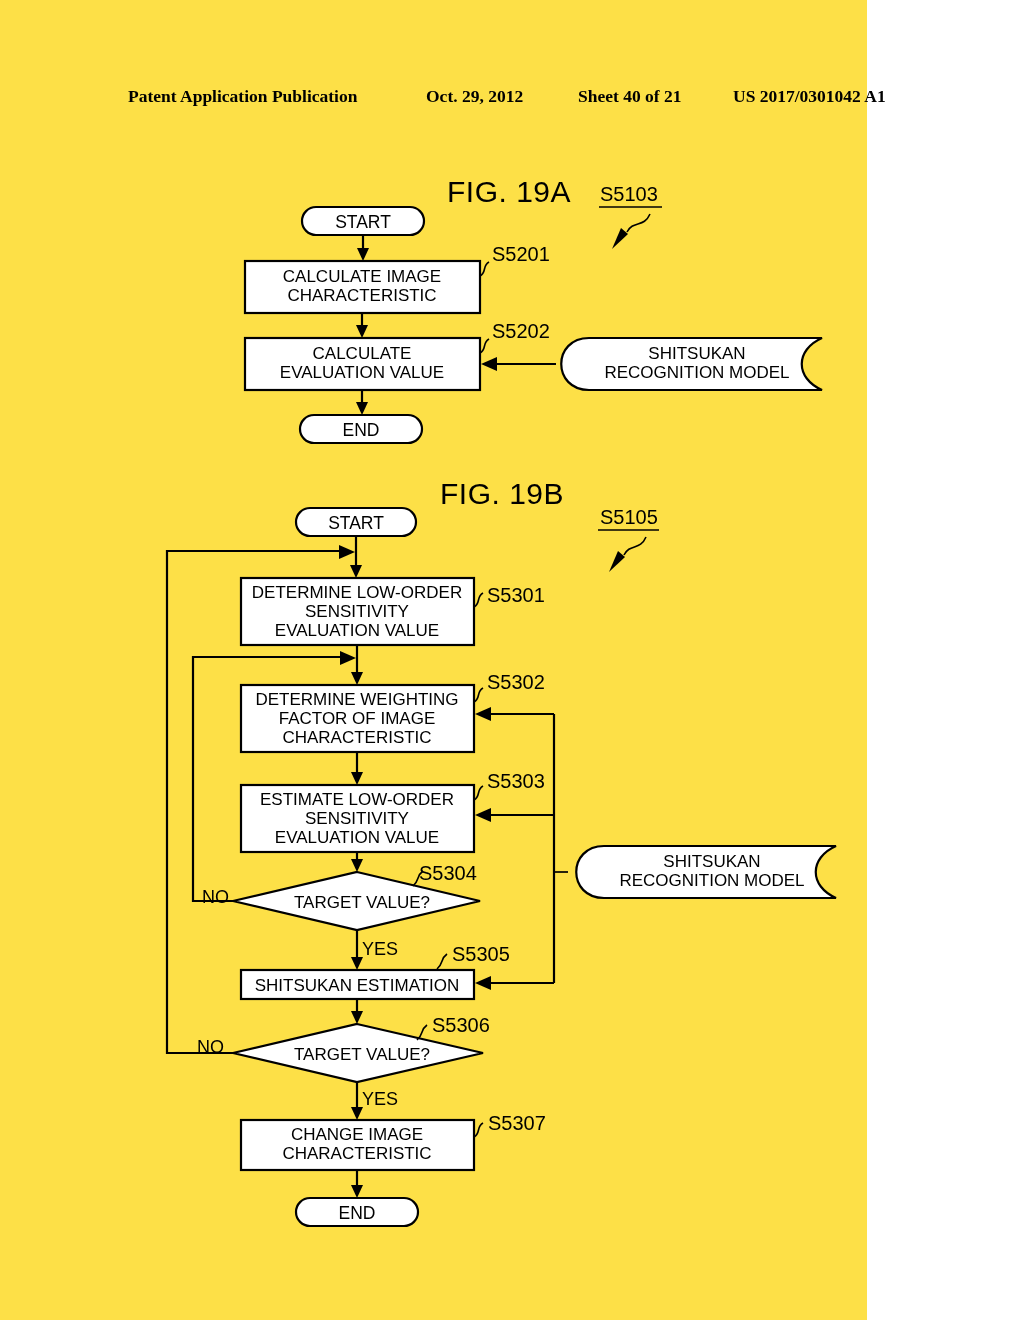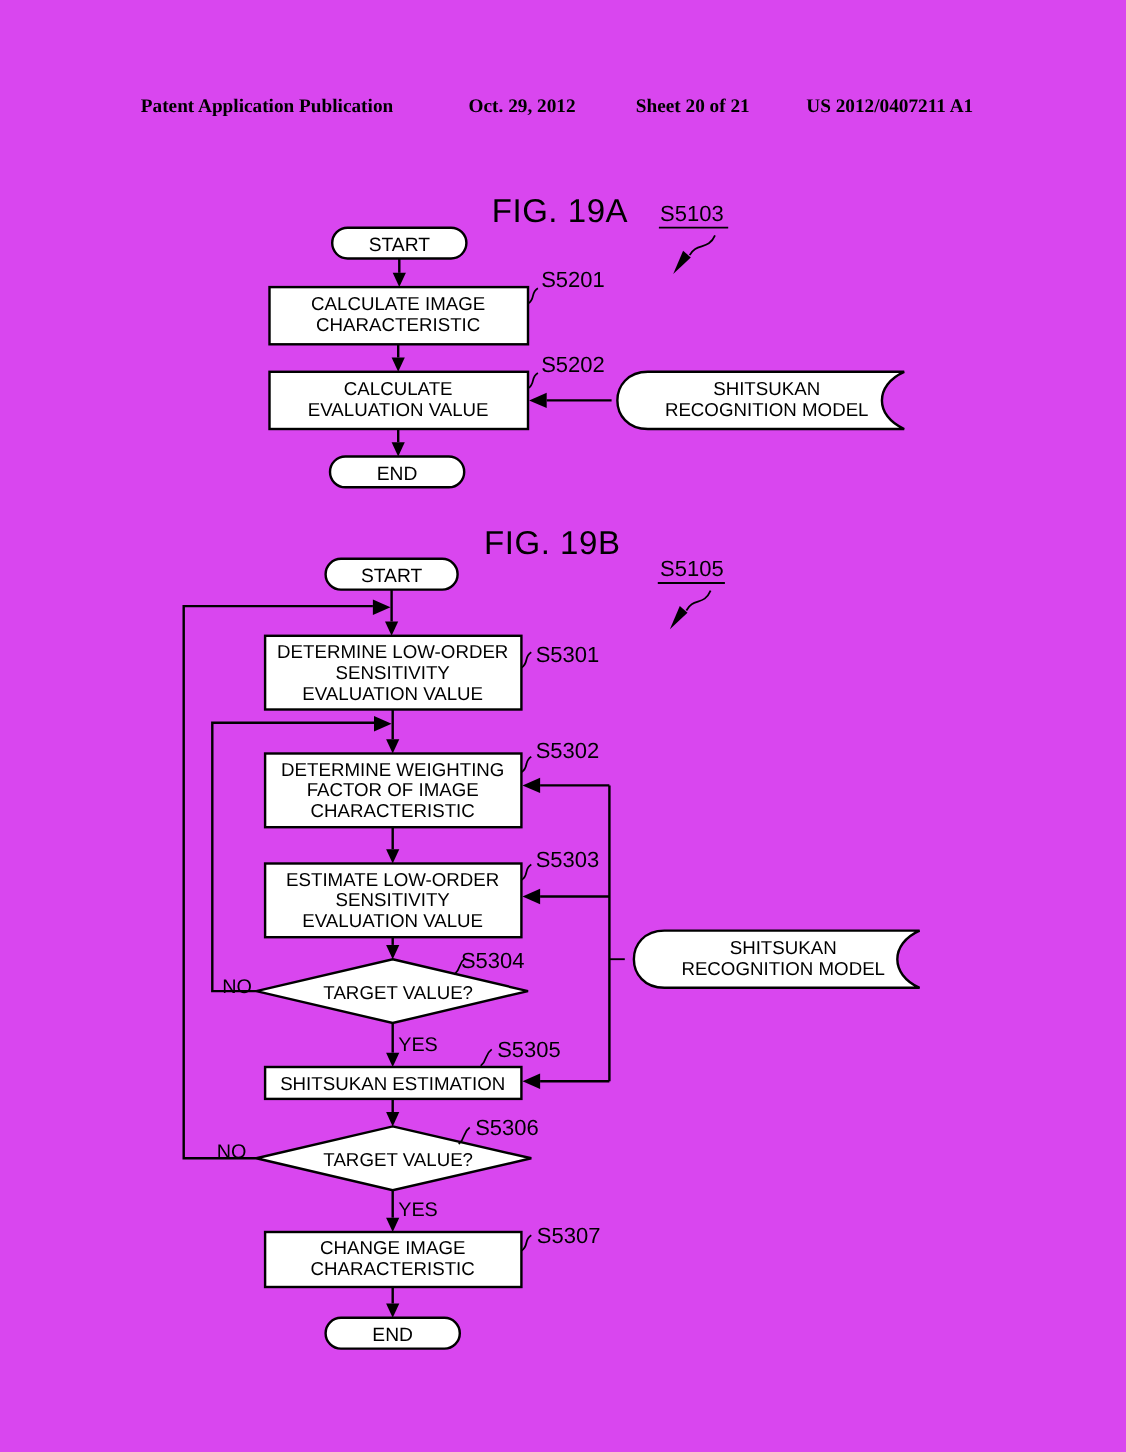--- a/index.html
+++ b/index.html
@@ -11,23 +11,23 @@
     width: 1024px;
     height: 1320px;
     position: relative;
     font-family: "Liberation Sans", sans-serif;
     color: #000000;
     overflow: hidden;
   }
   #page {
     position: absolute;
     left: 0; top: 0;
-    width: 1024px;
+    width: 867px;
     height: 1320px;
-    background: #d946ef;
+    background: #fde047;
   }
   
   .hdr {
     position: absolute;
     top: 86px;
     left: 0;
     width: 1024px;
     height: 28px;
     font-family: "Liberation Serif", serif;
     font-weight: bold;
@@ -92,22 +92,22 @@
   .ul { stroke: #000; stroke-width: 1.6; }
 </style>
 </head>
 <body>
 
 <div id="page">
 
   <div class="hdr">
     <span class="hdr-pub">Patent Application Publication</span>
     <span class="hdr-date">Oct. 29, 2012</span>
-    <span class="hdr-sheet">Sheet 20 of 21</span>
-    <span class="hdr-num">US 2012/0407211 A1</span>
+    <span class="hdr-sheet">Sheet 40 of 21</span>
+    <span class="hdr-num">US 2017/0301042 A1</span>
   </div>
 
   <svg class="fig" viewBox="0 0 1024 1320" xmlns="http://www.w3.org/2000/svg">
 
     <g>
 
       <text class="fig-title" x="447" y="202">FIG. 19A</text>
 
       <g>
         <text class="refnum" x="600" y="201">S5103</text>

